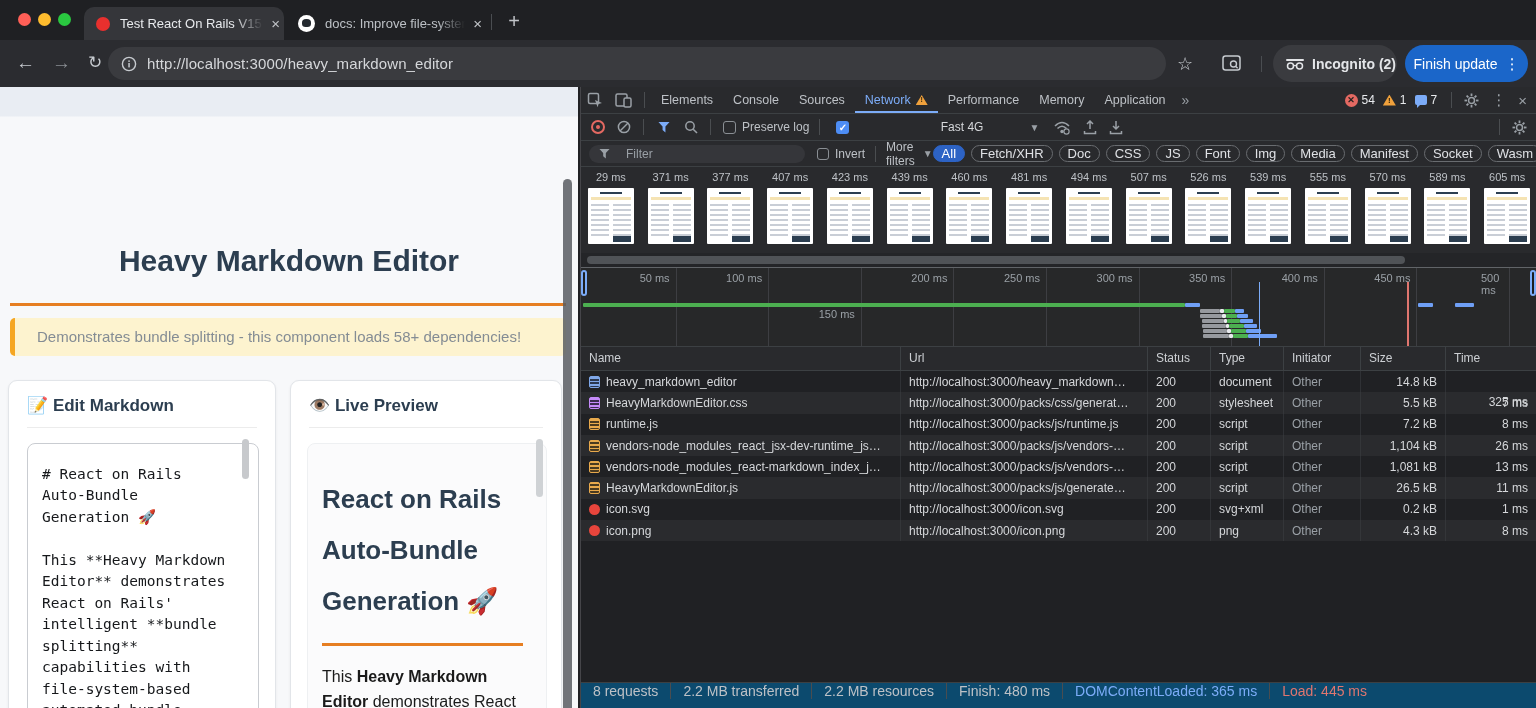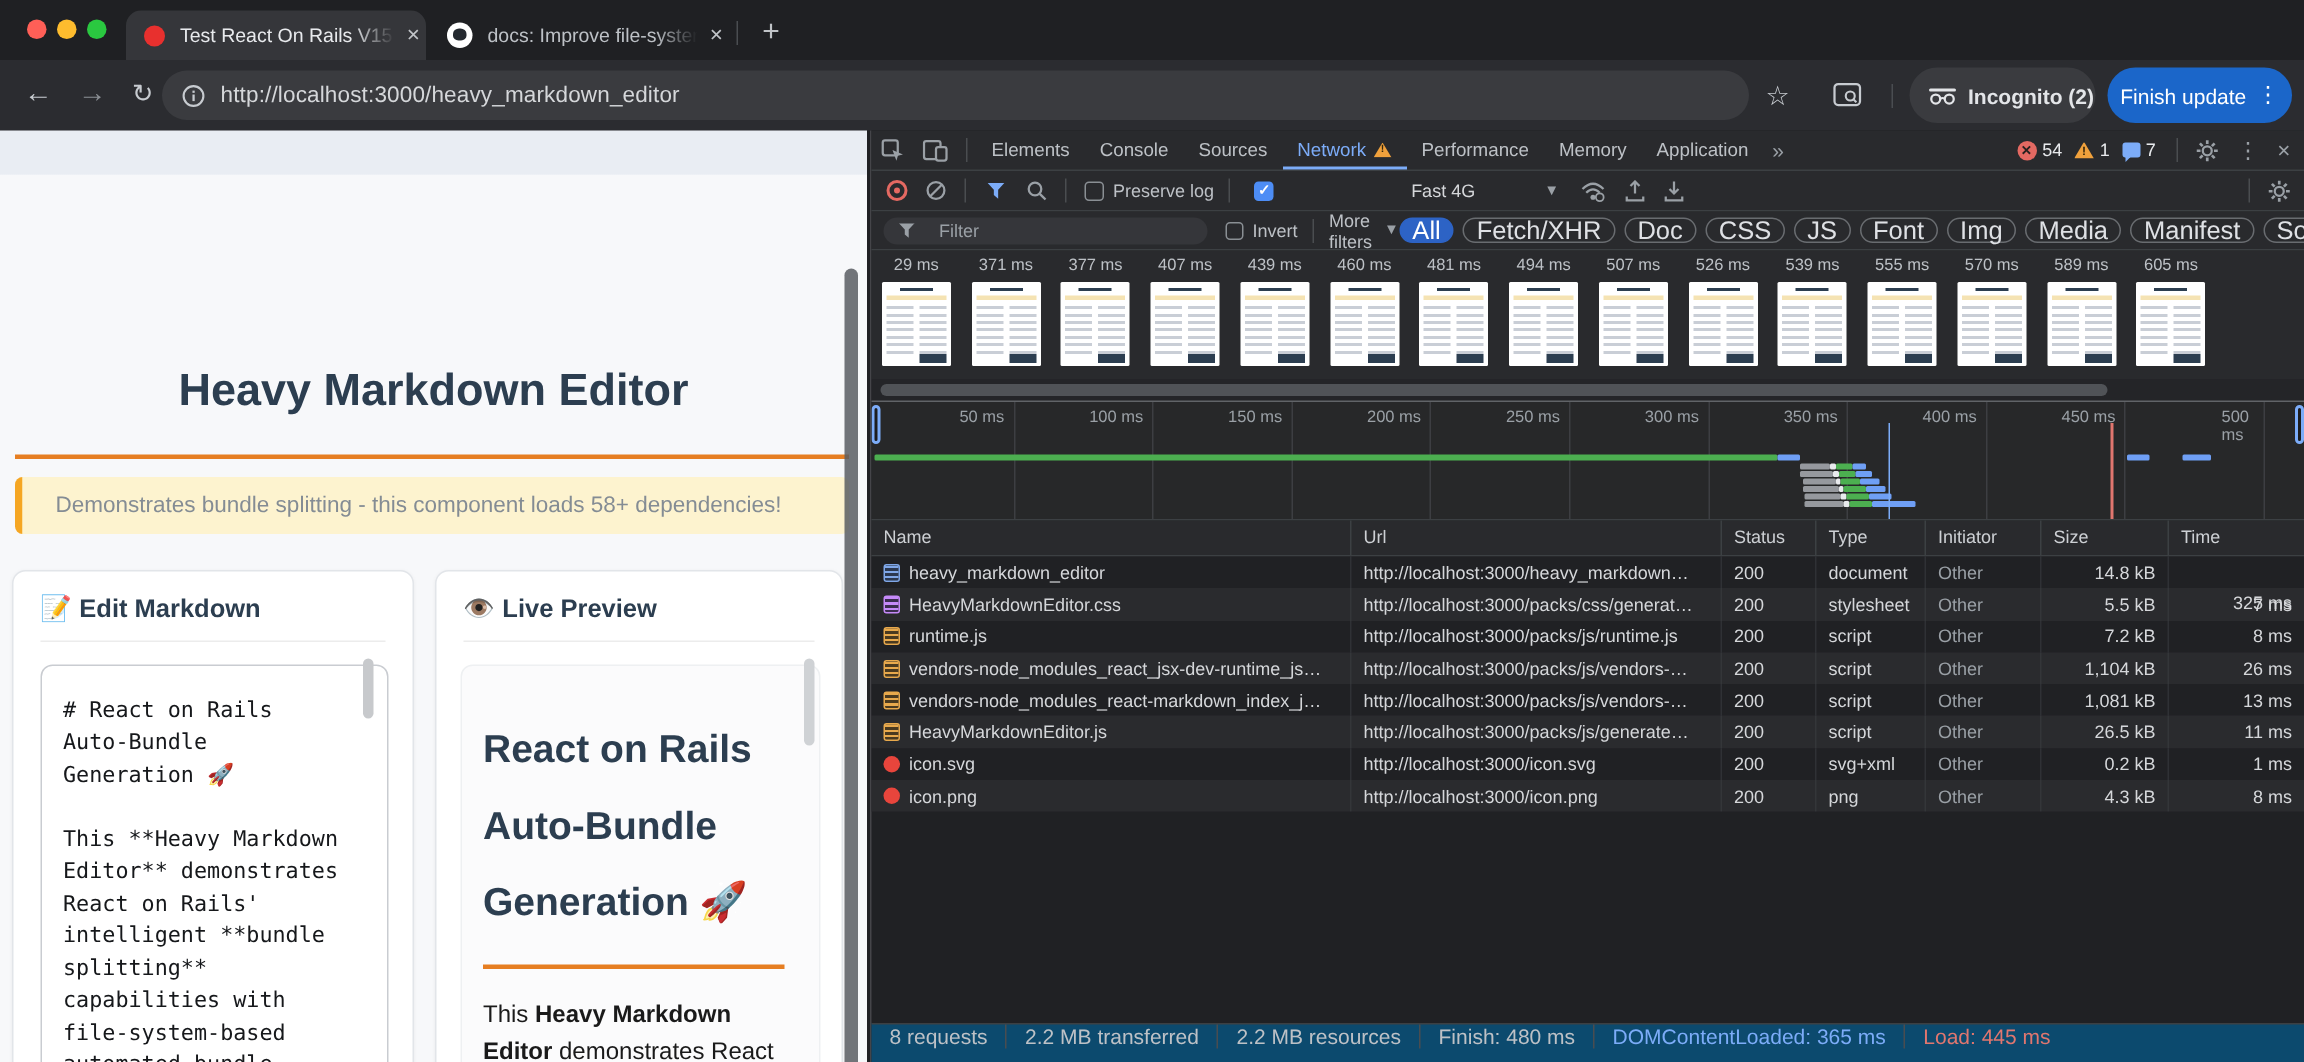--- a/index.html
+++ b/index.html
@@ -78,21 +78,21 @@
   .rec i { position:absolute; left:3px; top:3px; width:4px; height:4px; background:#e46962; border-radius:50%; }
   .funnel { width:12px; height:11px; background:#7cacf8; clip-path:polygon(0 0,100% 0,62% 45%,62% 100%,38% 78%,38% 45%); margin:0 8px; flex:none; }
   .funnel.gray { background:#9aa0a6; width:11px; height:10px; }
   .cb { width:13px; height:13px; border-radius:3px; flex:none; margin:0 6px; }
   .cb.off { border:1.5px solid #8a8f94; }
   .cb.on { background:#4d8df5; color:#fff; font-size:10px; line-height:13px; text-align:center; font-weight:bold; }
   .ddl { color:#d5d7da; margin-left:10px; }
   .caret { color:#9aa0a6; font-size:10px; margin:0 8px 0 46px; }
   .filter-pill { width:216px; height:18px; border-radius:9px; background:#35363a; display:flex; align-items:center; margin-left:8px; color:#9aa0a6; flex:none; }
   .chiprow { display:flex; align-items:center; gap:6px; margin-left:auto; margin-right:6px; }
-  .chip { height:17px; line-height:15px; border:1px solid #696c70; border-radius:9px; padding:0 8px; font-size:17px; color:#dfe1e5; white-space:nowrap; }
+  .chip { height:17px; line-height:15px; border:1px solid #696c70; border-radius:9px; padding:0 8px; font-size:13px; color:#dfe1e5; white-space:nowrap; }
   .chip.active { background:#2d63c5; border-color:#2d63c5; color:#fff; }
 
   .dt-film { position:absolute; left:0; top:80px; width:956px; height:86px; background:#292a2d; display:flex; }
   .frame { width:59.75px; flex:none; text-align:center; }
   .frame .ftime { font-size:11px; color:#bdc1c6; margin-top:4px; }
   .fthumb { position:relative; width:46px; height:56px; background:#fff; margin:5px auto 0; border-radius:1px; overflow:hidden; }
   .fthumb .l1 { position:absolute; left:12px; top:4px; width:22px; height:2px; background:#2c3e50; }
   .fthumb .l2 { position:absolute; left:3px; top:9px; width:40px; height:3px; background:#f5e3b3; }
   .fthumb .colL, .fthumb .colR { position:absolute; top:16px; width:18px; height:32px;
       background:repeating-linear-gradient(#c9ced6 0 2px, #fff 2px 5px); }
@@ -413,20 +413,30 @@
           <div class="ftime">407 ms</div>
           <div class="fthumb">
             <span class="l1"></span>
             <span class="l2"></span>
             <span class="colL"></span>
             <span class="colR"></span>
             <span class="foot"></span>
           </div>
         </div>
         <div class="frame">
+          <div class="ftime">423 ms</div>
+          <div class="fthumb">
+            <span class="l1"></span>
+            <span class="l2"></span>
+            <span class="colL"></span>
+            <span class="colR"></span>
+            <span class="foot"></span>
+          </div>
+        </div>
+        <div class="frame">
           <div class="ftime">439 ms</div>
           <div class="fthumb">
             <span class="l1"></span>
             <span class="l2"></span>
             <span class="colL"></span>
             <span class="colR"></span>
             <span class="foot"></span>
           </div>
         </div>
         <div class="frame">
@@ -533,21 +543,21 @@
     <div class="dt-filmscroll">
         <i></i>
       </div>
 
     <div class="dt-overview" id="dt-overview">
         <div class="gline" style="left: 94.6px;"></div>
         <div class="gtick" style="left: 94.6px;">50 ms</div>
         <div class="gline" style="left: 187.2px;"></div>
         <div class="gtick" style="left: 187.2px;">100 ms</div>
         <div class="gline" style="left: 279.8px;"></div>
-        <div class="gtick" style="left: 279.8px;">150 ms</div>
+        <div class="gtick" style="left: 279.8px; margin-top: 36px;">150 ms</div>
         <div class="gline" style="left: 372.4px;"></div>
         <div class="gtick" style="left: 372.4px;">200 ms</div>
         <div class="gline" style="left: 465px;"></div>
         <div class="gtick" style="left: 465px;">250 ms</div>
         <div class="gline" style="left: 557.6px;"></div>
         <div class="gtick" style="left: 557.6px;">300 ms</div>
         <div class="gline" style="left: 650.2px;"></div>
         <div class="gtick" style="left: 650.2px;">350 ms</div>
         <div class="gline" style="left: 742.8px;"></div>
         <div class="gtick" style="left: 742.8px;">400 ms</div>

